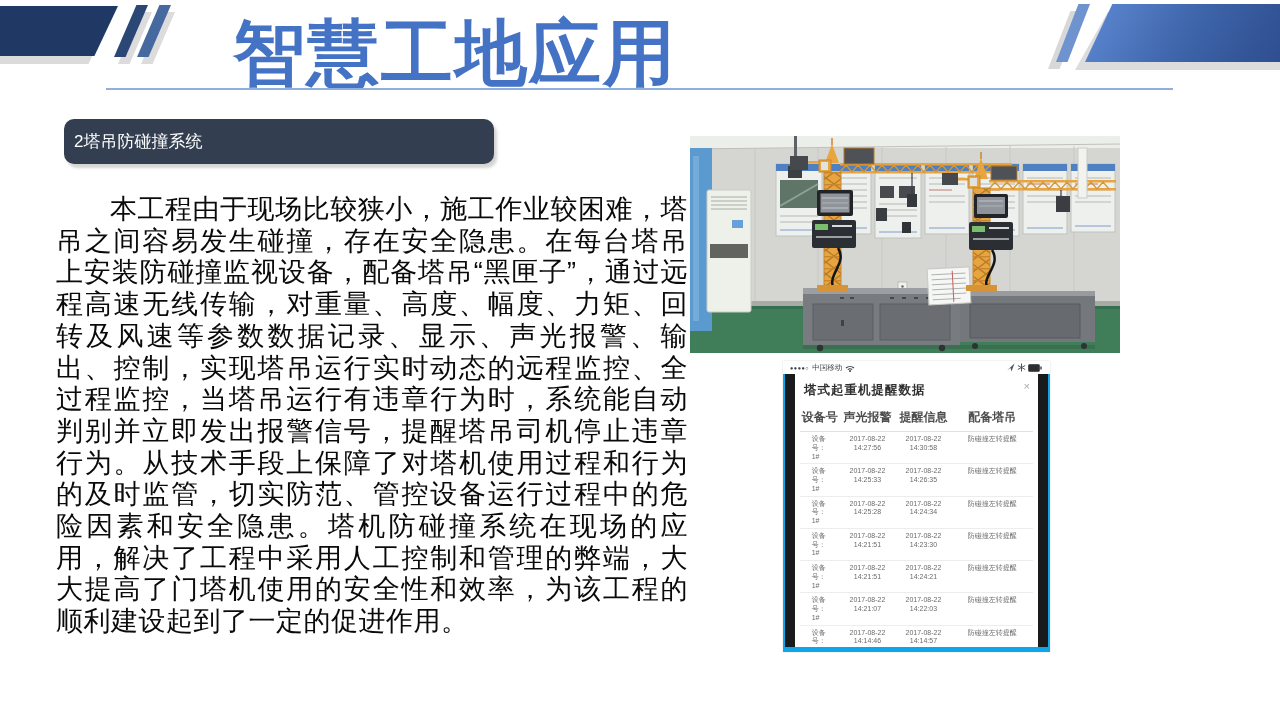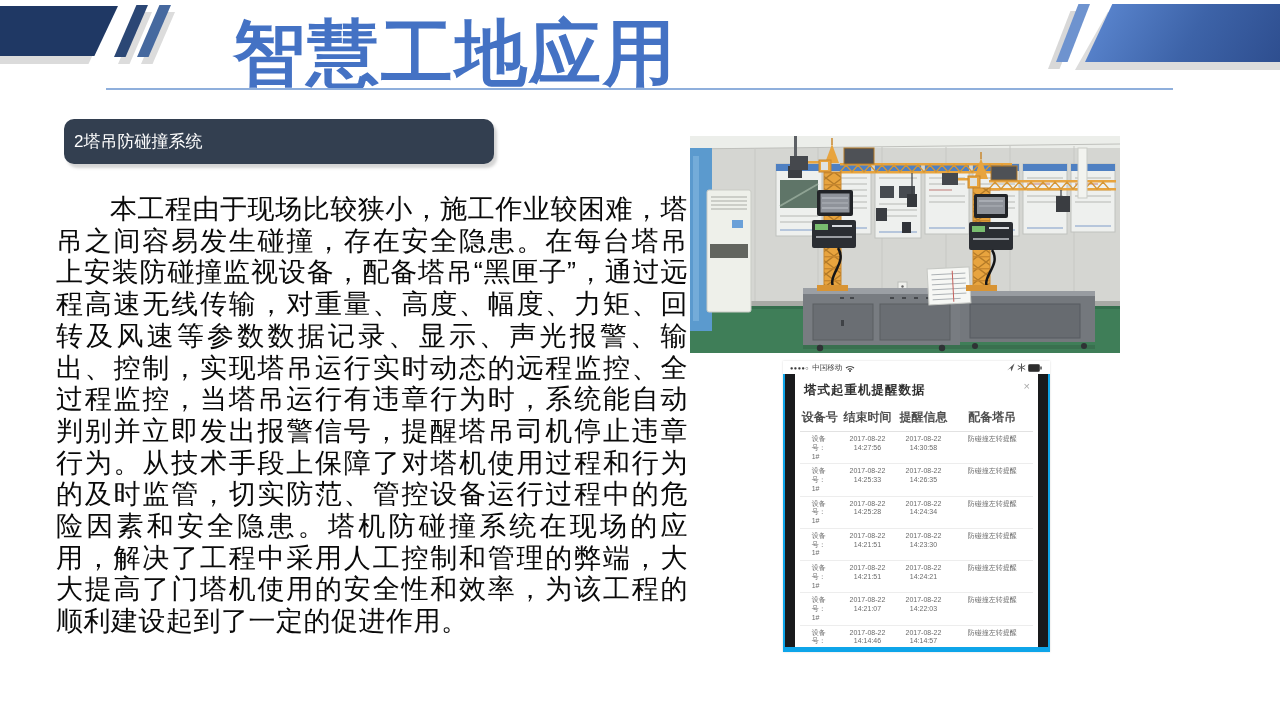--- a/index.html
+++ b/index.html
@@ -324,21 +324,21 @@
     <table class="alerts">
       <colgroup>
           <col class="col-dev">
           <col class="col-t">
           <col class="col-t">
           <col class="col-info">
         </colgroup>
       <thead>
         <tr>
           <th>设备号</th>
-          <th>结束时间</th>
+          <th>声光报警</th>
           <th>提醒信息</th>
           <th>配备塔吊</th>
         </tr>
       </thead>
       <tbody>
   <tr>
     <td class="c-dev"><span>设备号：1#</span></td>
     <td class="c-start">
               <div class="d">2017-08-22</div>
               <div class="t">14:27:56</div>

